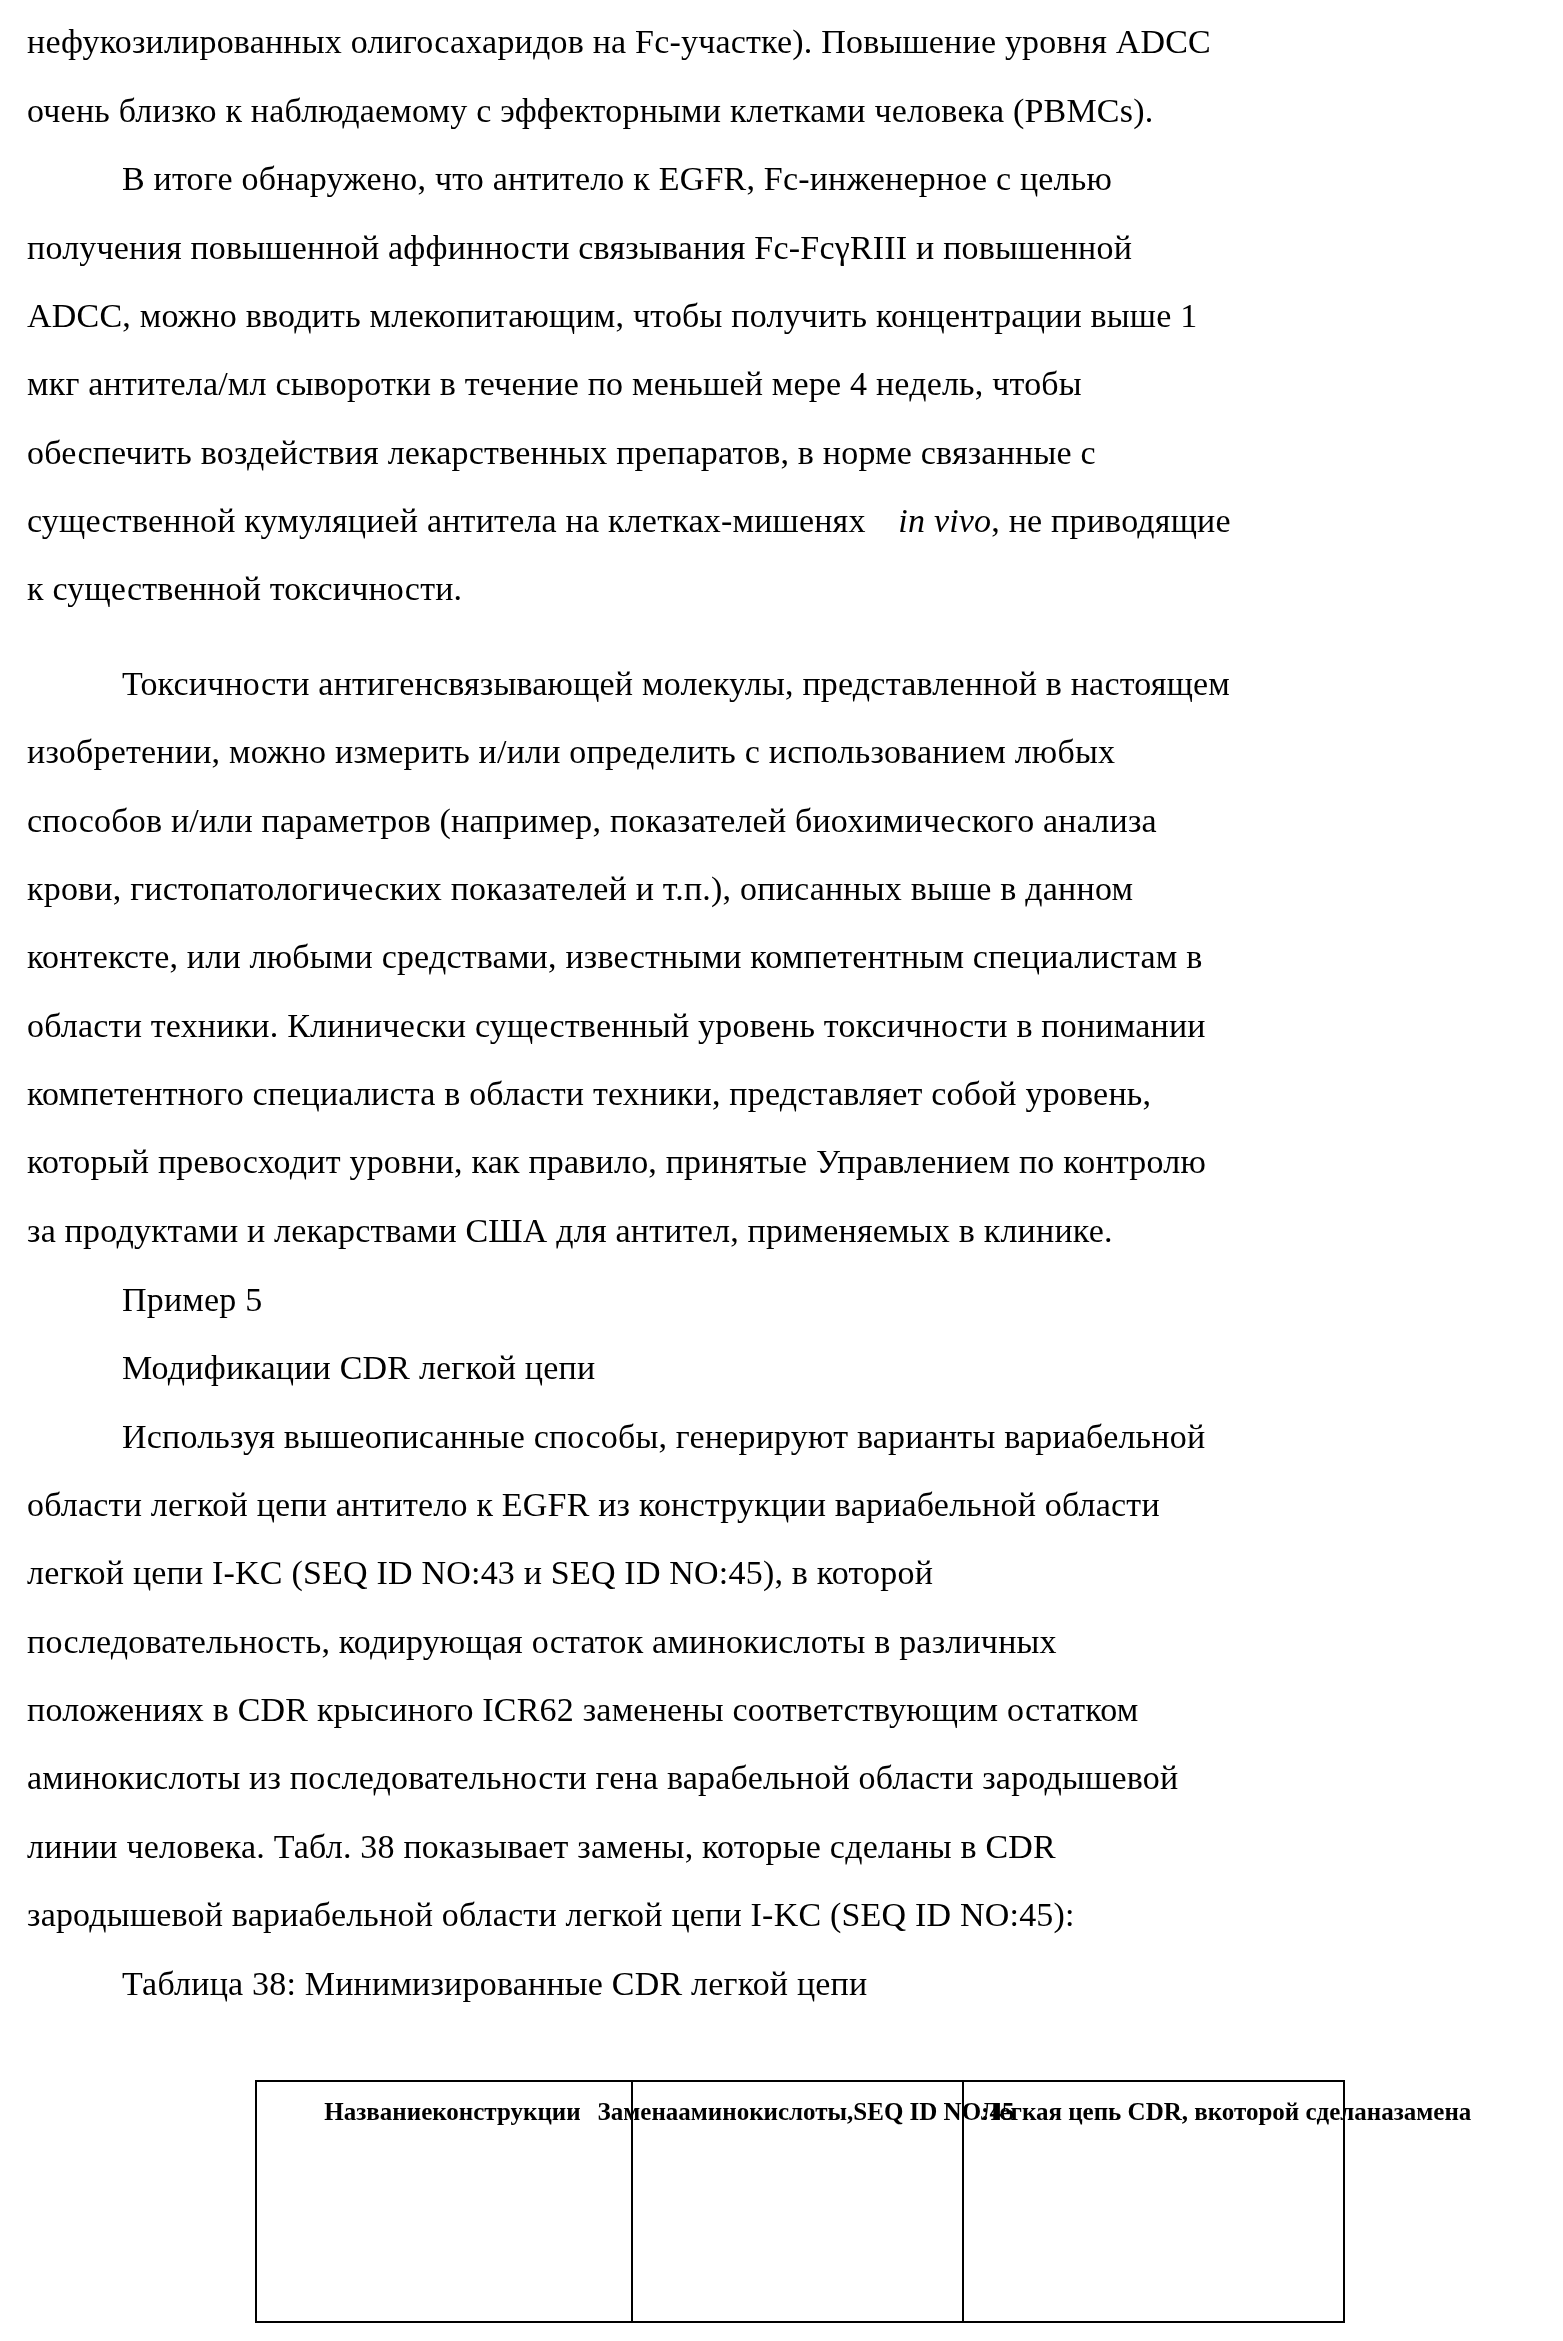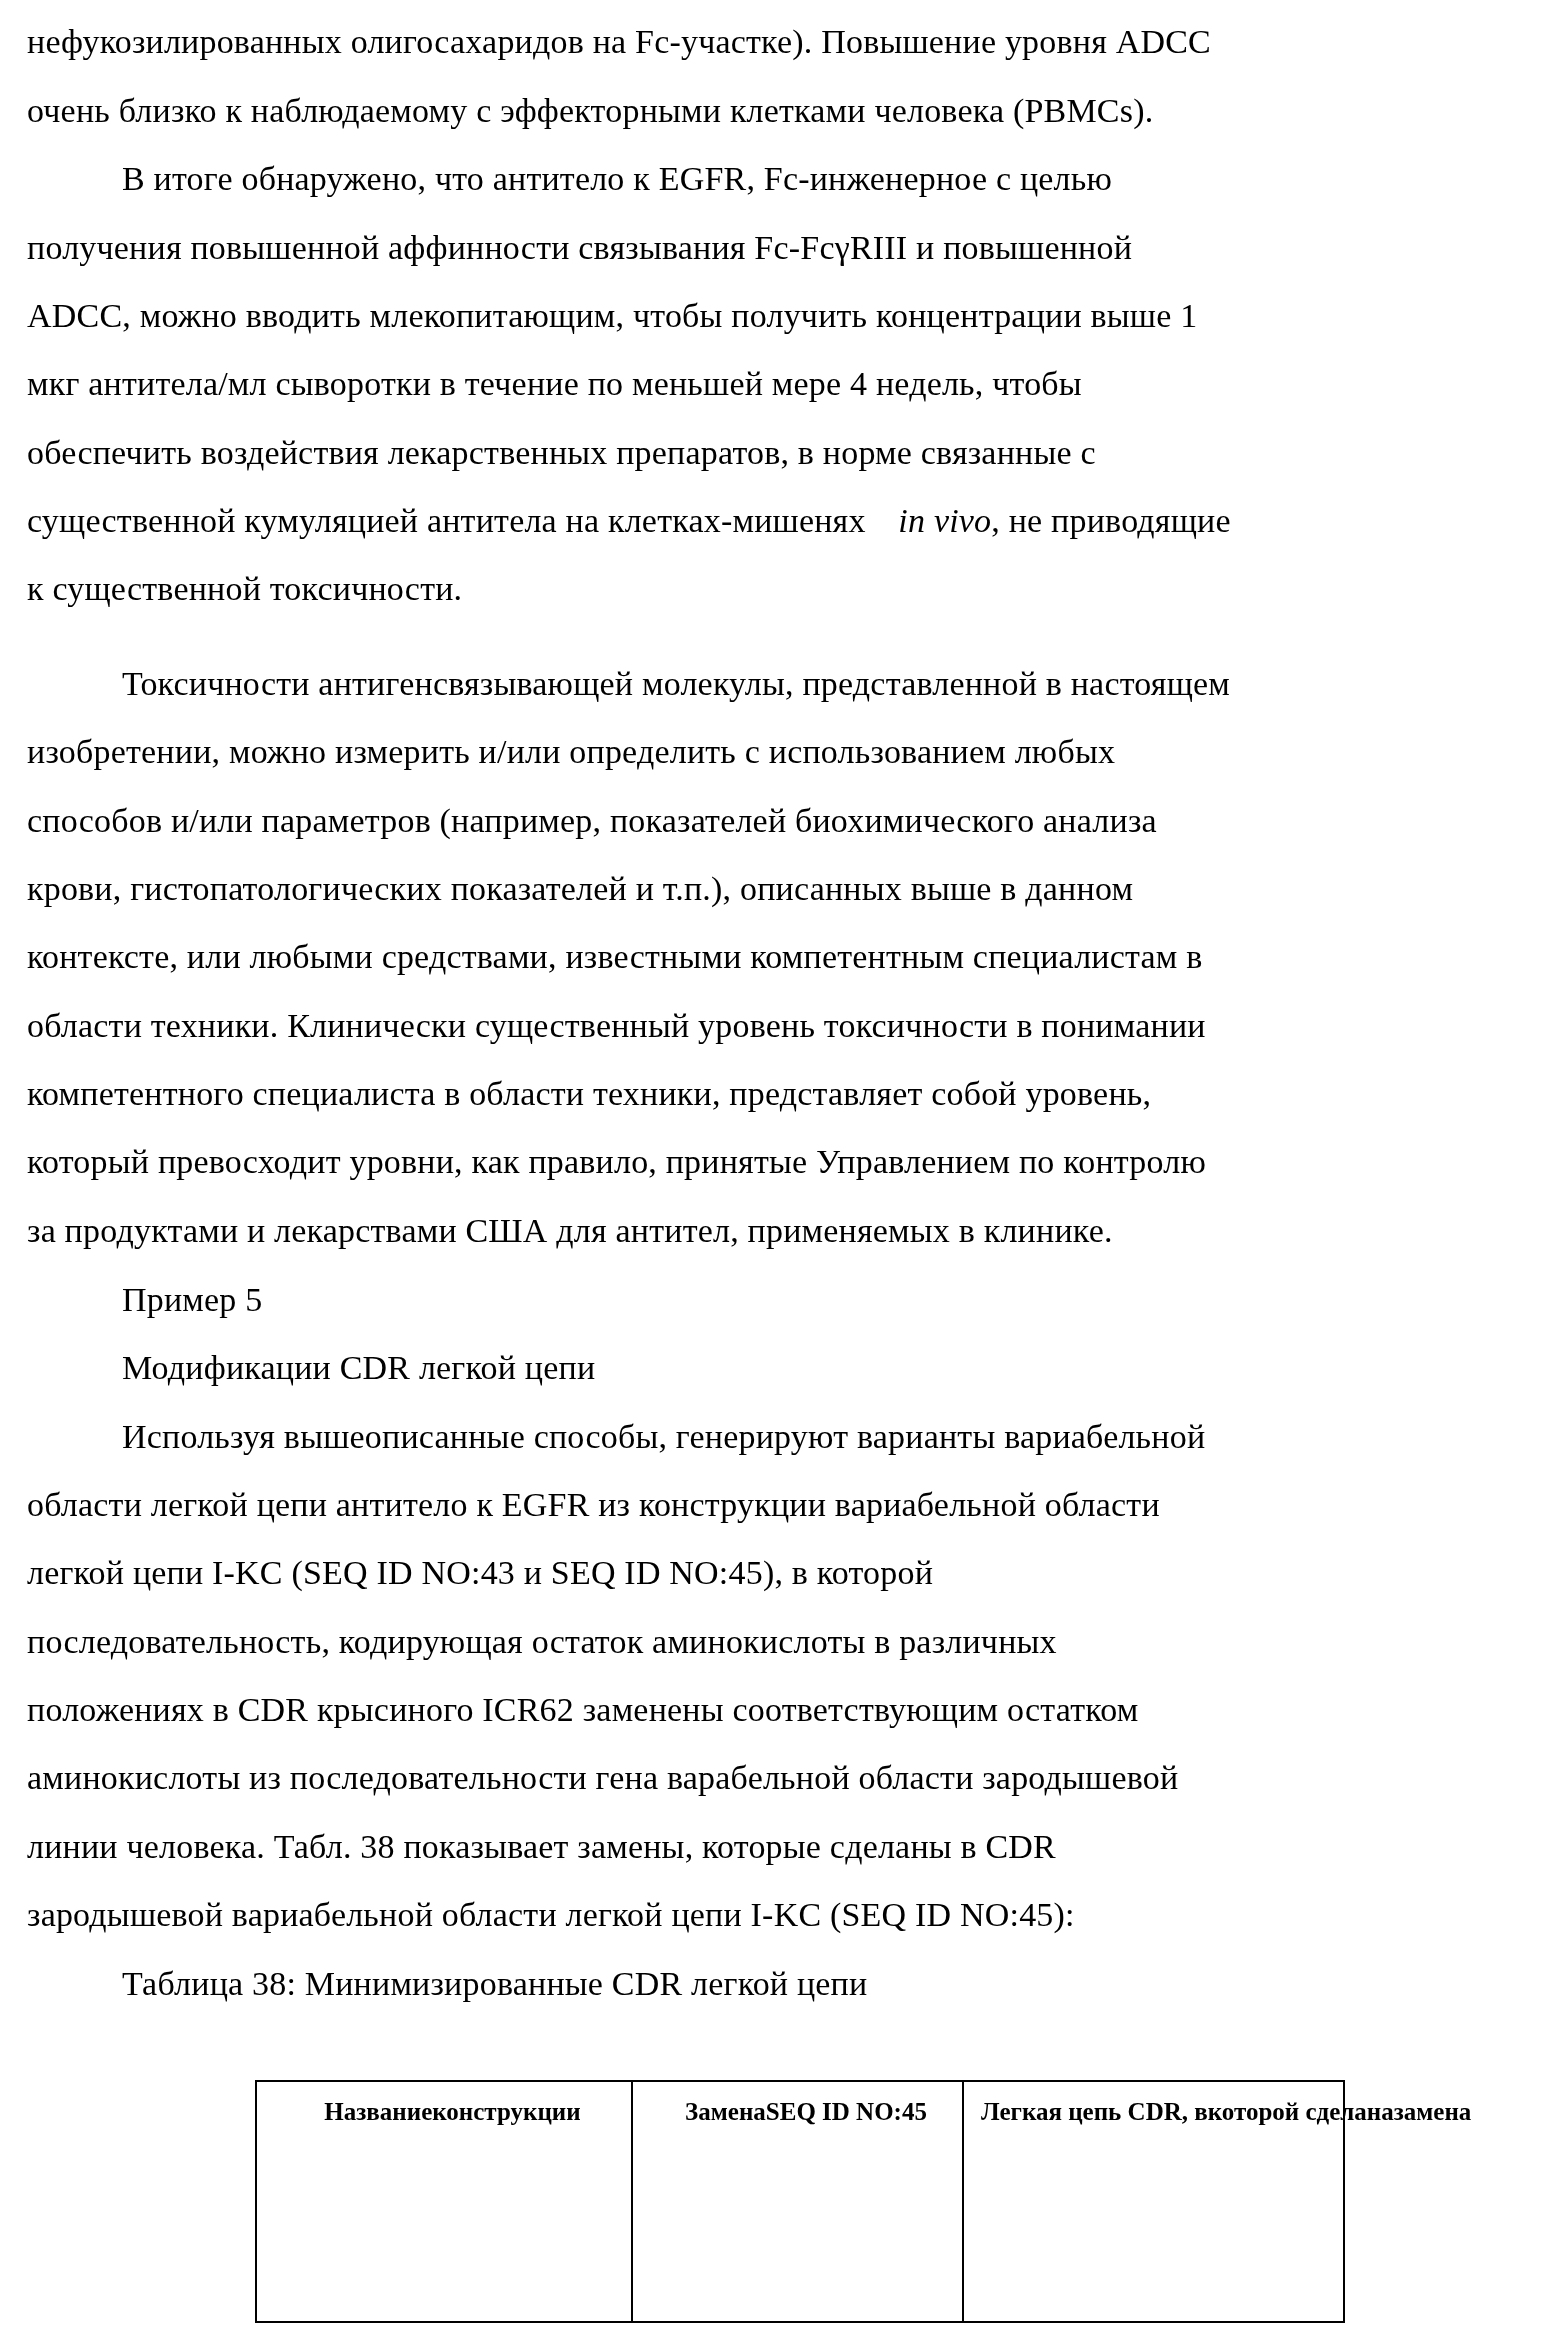--- a/index.html
+++ b/index.html
@@ -101,20 +101,21 @@
   <div class="line title-indent" style="top:1950px; left:95px">Таблица 38: Минимизированные CDR легкой цепи</div>
 </div>
 
 <div class="table">
   <div class="cell">
     <span>Название</span>
     <span>конструкции</span>
   </div>
   <div class="cell">
     <span>Замена</span>
+    <span>аминокислоты,</span>
     <span>SEQ ID NO:45</span>
   </div>
   <div class="cell">
     <span>Легкая цепь CDR, в</span>
     <span>которой сделана</span>
     <span>замена</span>
   </div>
 </div>
 
 

